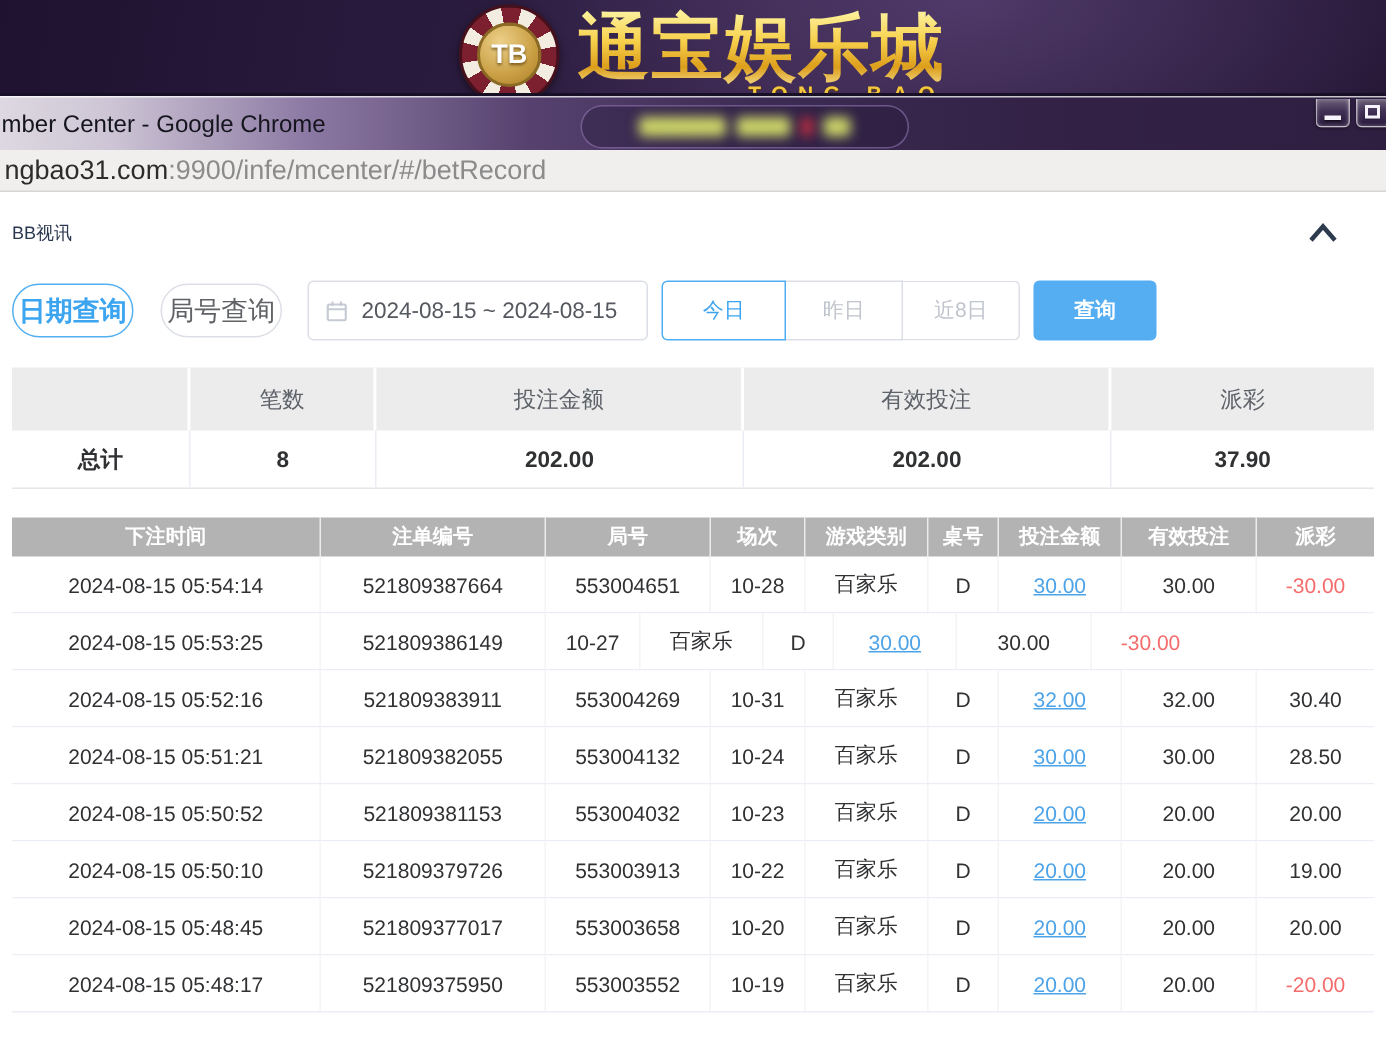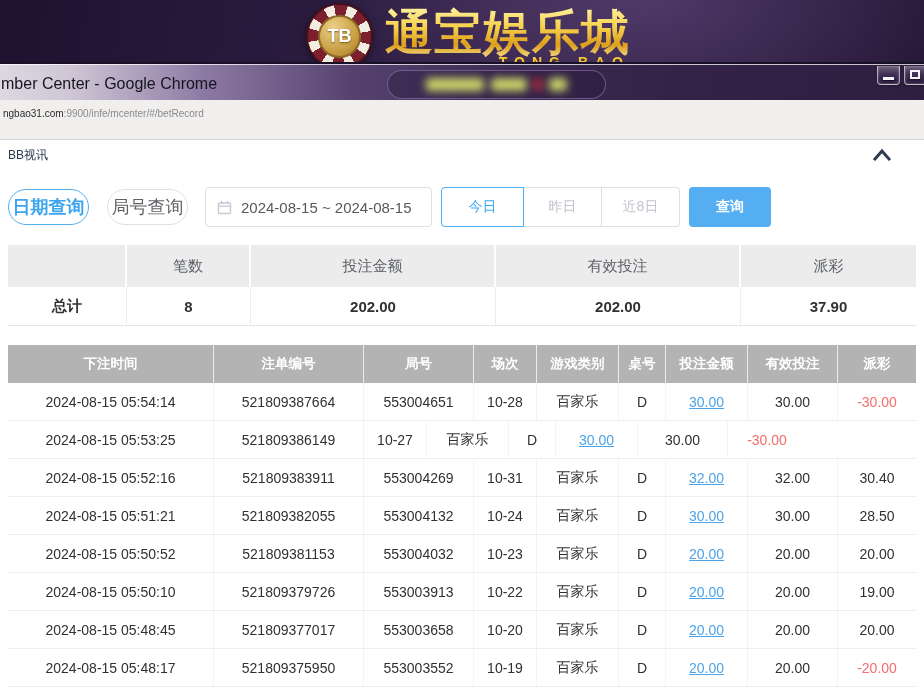--- a/index.html
+++ b/index.html
@@ -45,22 +45,22 @@
     background:linear-gradient(180deg,rgba(255,255,255,.3),rgba(150,130,180,.18) 45%,rgba(25,12,45,.3));
     border:1px solid rgba(255,255,255,.6); border-top:none; border-radius:0 0 4px 4px;
     box-shadow:inset 0 0 3px rgba(255,255,255,.35), 0 1px 2px rgba(0,0,0,.35); cursor:pointer; }
   .winbtn.min{ left:877px; } .winbtn.max{ left:904px; }
   .glyph-min { position:absolute; left:5px; bottom:4px; width:11px; height:3px; background:#f6f4fa;
     box-shadow:0 1px 1px rgba(0,0,0,.55); }
   .glyph-max { position:absolute; left:5px; top:4px; width:10px; height:9px; border:2px solid #f6f4fa;
     box-shadow:0 1px 1px rgba(0,0,0,.45); }
 
   
-  .urlbar { position:absolute; left:0; top:100px; width:924px; height:40px; z-index:5;
-    background:#f1efee; border-bottom:1px solid #d8d6d4; font-size:10px; line-height:27px; }
+  .urlbar { position:absolute; left:0; top:100px; width:924px; height:28px; z-index:5;
+    background:#f1efee; border-bottom:1px solid #d8d6d4; font-size:18px; line-height:27px; }
   .url-domain { color:#2c2c2c; margin-left:3px; }
   .url-rest { color:#8b8b8b; }
 
   
   .content { position:absolute; left:0; top:128px; width:924px; height:571px; background:#fff; }
   .section-title { position:absolute; left:8px; top:19px; font-size:12px; font-weight:normal; color:#2b3950; }
   .collapse { position:absolute; left:871px; top:19px; width:24px; height:18px; cursor:pointer; }
 
   .pill { position:absolute; top:61px; width:81px; height:36px; border-radius:18px;
     background:#fff; border:1px solid #dcdfe6; color:#606266; font-size:18px; cursor:pointer; }
@@ -88,21 +88,21 @@
   .s-head { display:flex; height:42px; }
   .s-row  { display:flex; height:39px; border-bottom:1px solid #e6e6e6; background:#fff;font-weight:bold; }
   .s-cell { display:flex; align-items:center; justify-content:center; font-size:15px; }
   .s-head .s-cell { background:#ececec; color:#5d6168; border-right:2px solid #fff; }
   .s-head .s-cell:last-child { border-right:none; }
   .s-row .s-cell { color:#303133; border-right:1px solid #ebeef5; }
   .s-row .s-cell:last-child { border-right:none; }
 
   
   .table { position:absolute; left:8px; top:217px; width:908px; }
-  .t-head { display:flex; height:38px; }
+  .t-head { display:flex; height:26px; }
   .t-hcell { background:#b3b3b3; color:#fff; font-weight:bold; font-size:13.5px;
     display:flex; align-items:center; justify-content:center;
     border-right:1px solid rgba(255,255,255,.75); }
   .t-hcell:last-child { border-right:none; }
   .t-row { display:flex; height:38px; border-bottom:1px solid #ebeef5; background:#fff; }
   .t-cell { display:flex; align-items:center; justify-content:center; font-size:14px;
     color:#303133; border-right:1px solid #f4f4f5; }
   .t-cell:last-child { border-right:none; }
   .t-cell.link { color:#4da3e8; text-decoration:underline; cursor:pointer; }
   .t-cell.neg { color:#f56c6c; }

